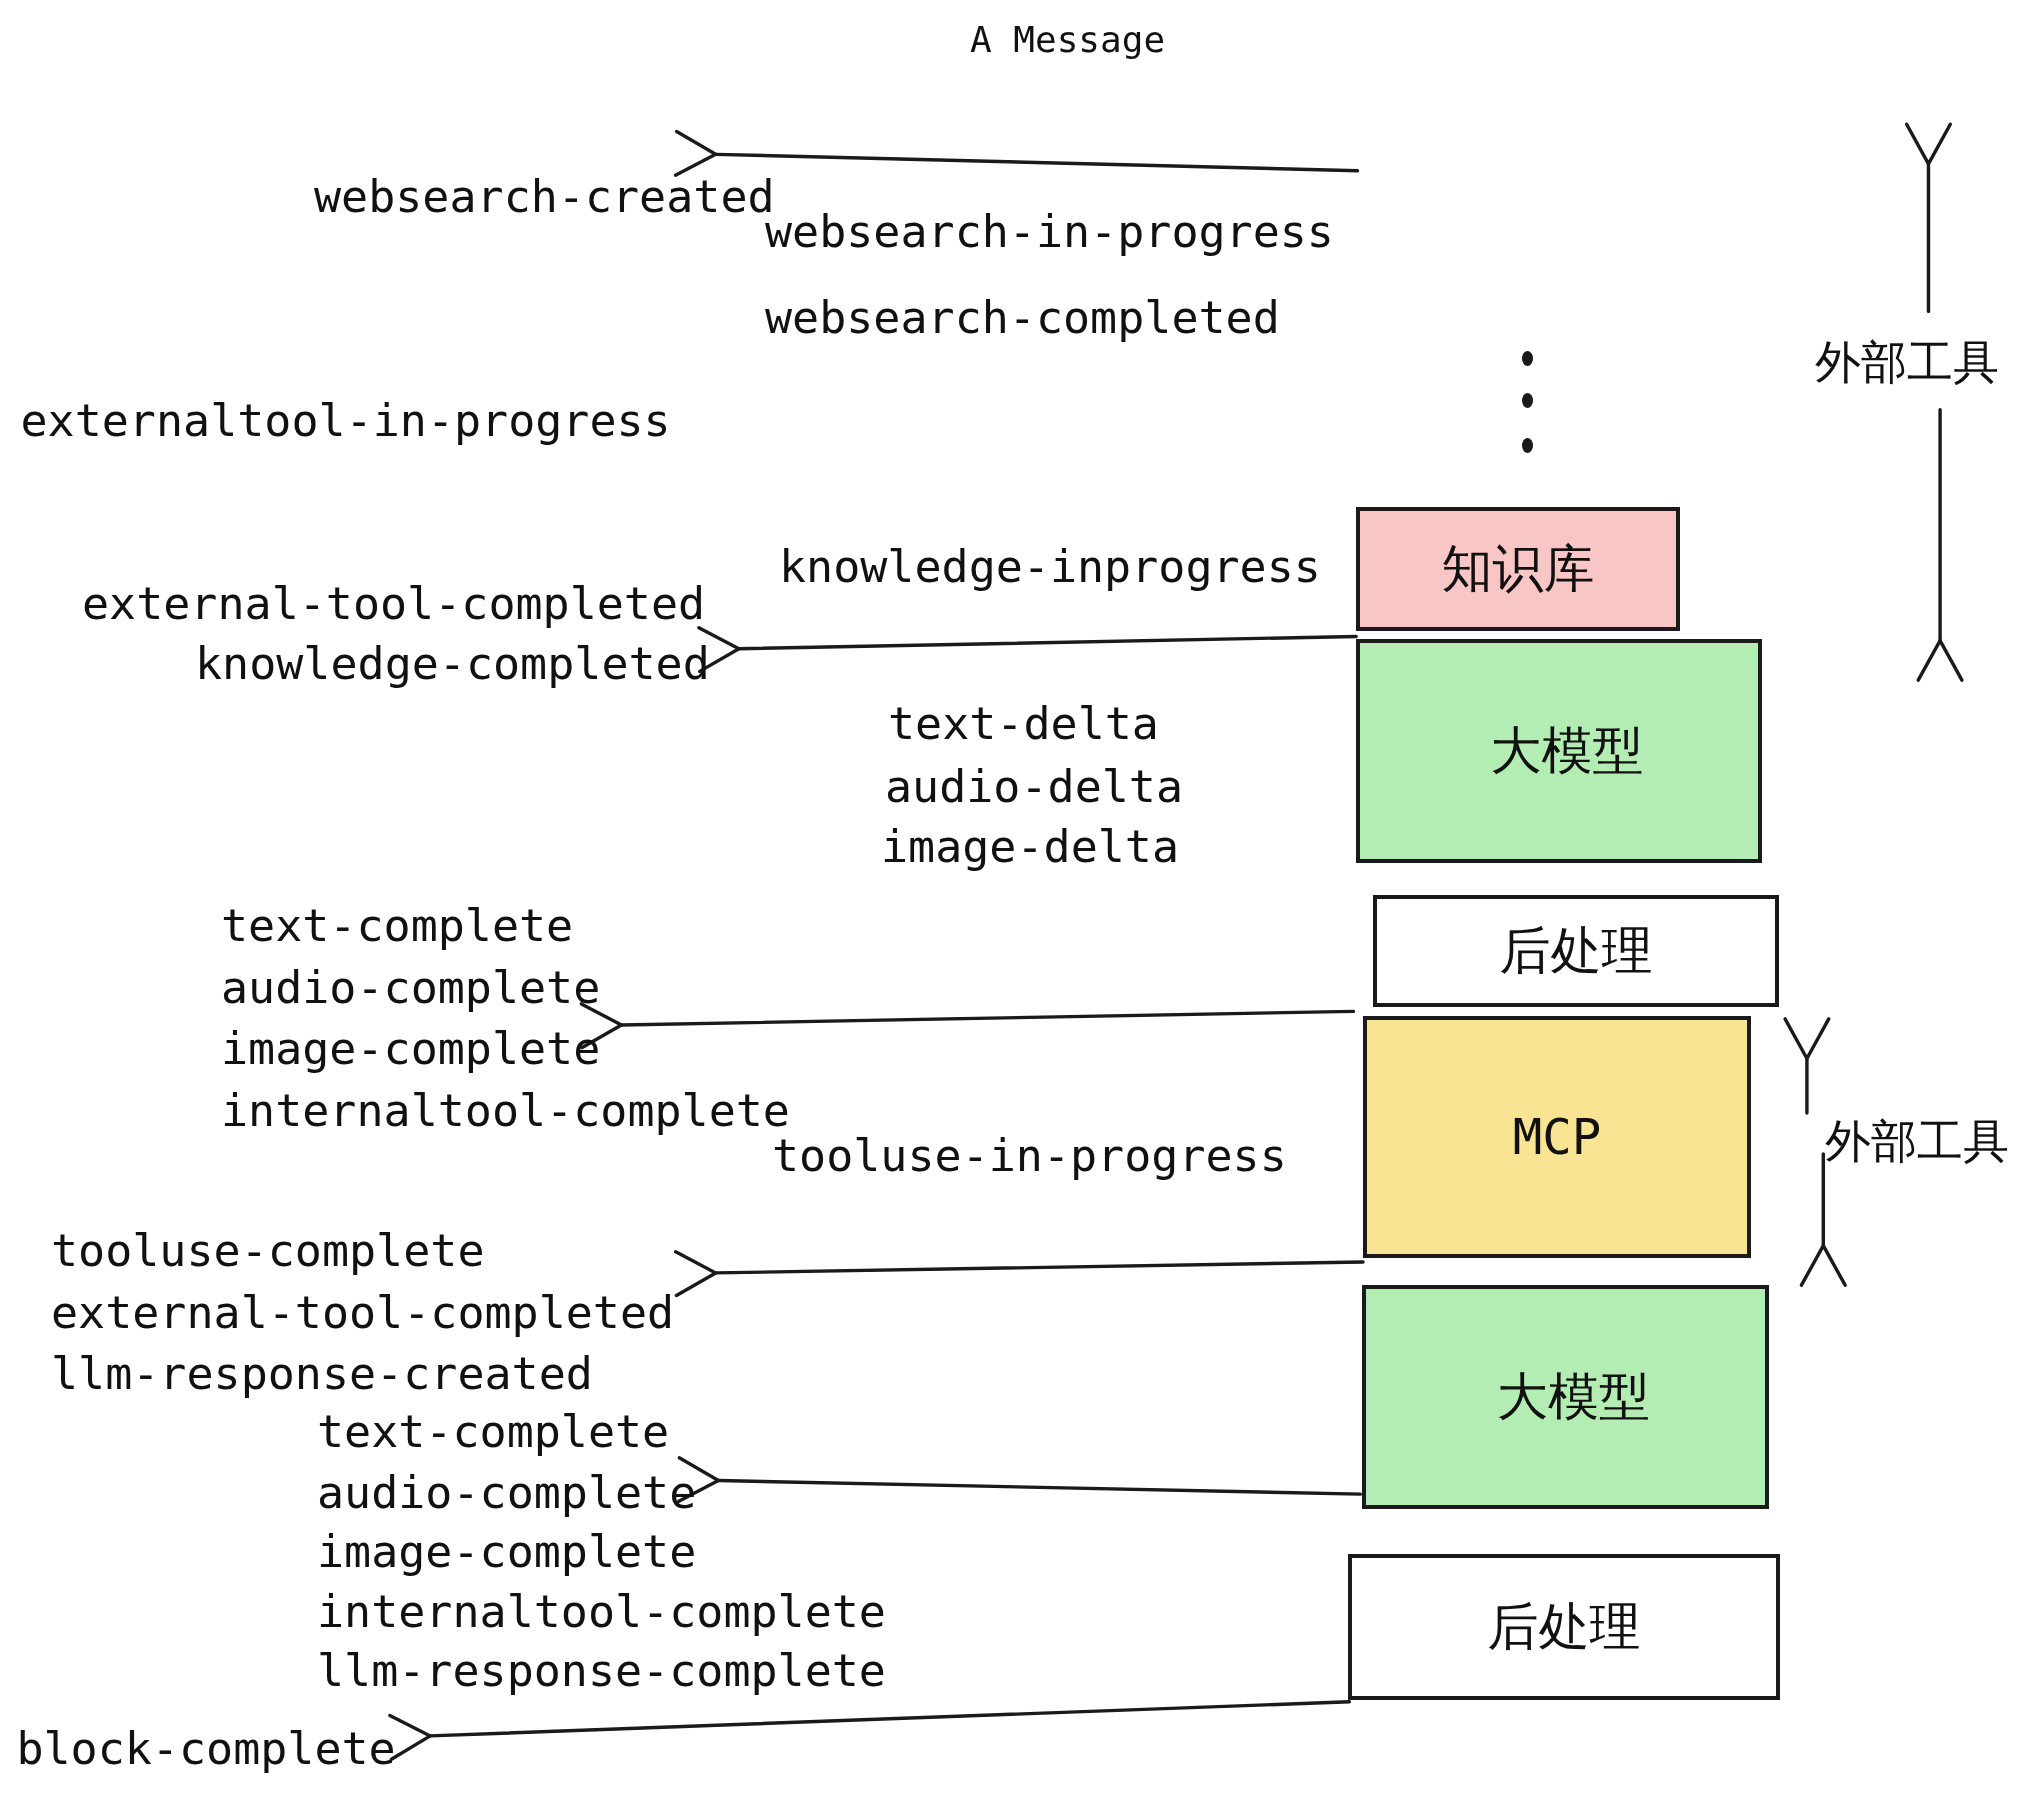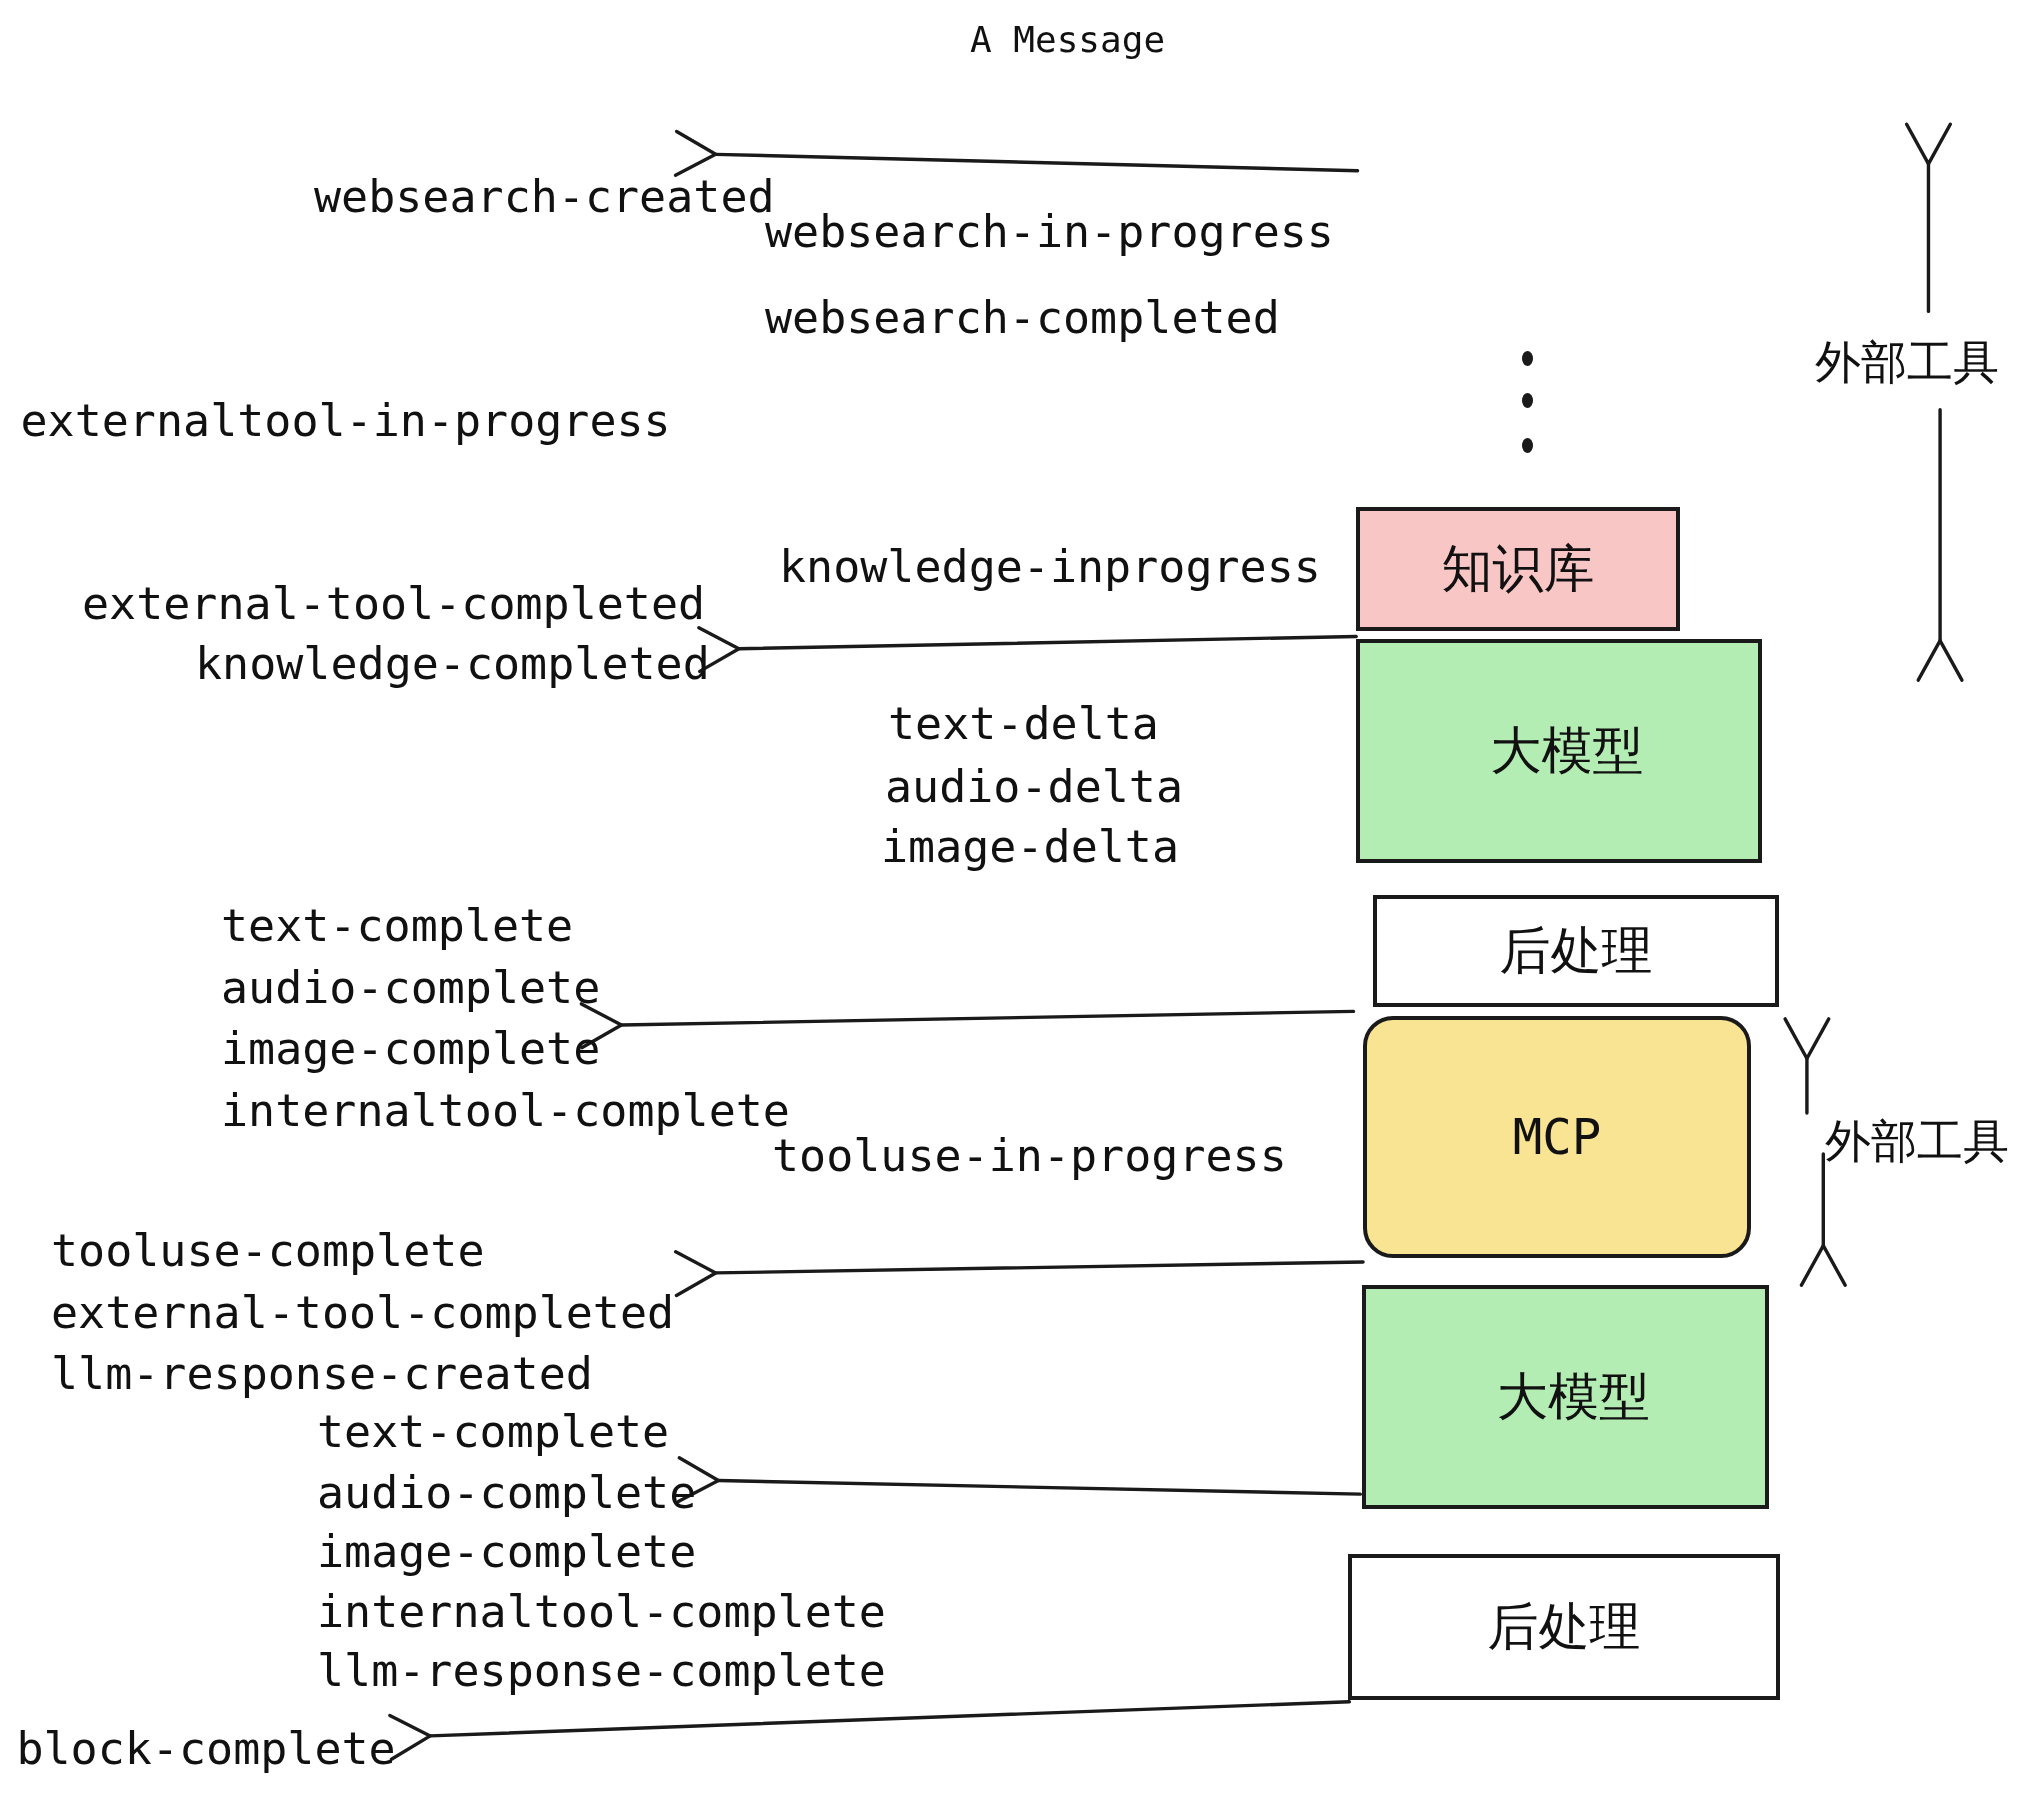--- a/index.html
+++ b/index.html
@@ -33,21 +33,21 @@
   }
   .box.mono .lbl{font-family:"DejaVu Sans Mono","Liberation Mono",monospace;font-size:49px;}
   .pink{background:var(--box-pink);}
   .green{background:var(--box-green);padding-left:16px;}
   .yellow{background:var(--box-yellow);}
   .white{background:var(--box-white);}
   #b-websearch{left:1359px;top:172px;width:400px;height:146px;}
   #b-knowledge{left:1356px;top:507px;width:324px;height:124px;}
   #b-llm1{left:1356px;top:639px;width:406px;height:224px;}
   #b-post1{left:1373px;top:895px;width:406px;height:112px;}
-  #b-mcp{left:1363px;top:1016px;width:388px;height:242px;border-radius:30px;}
+  #b-mcp{left:1363px;top:1016px;width:388px;height:242px;}
   #b-llm2{left:1362px;top:1285px;width:407px;height:224px;}
   #b-post2{left:1348px;top:1554px;width:432px;height:146px;}
   .dot{
     position:absolute;width:11px;height:15px;border-radius:50%;
     background:var(--ink);left:1522px;
   }
   .anno{
     position:absolute;font-family:Liberation Mono, monospace;
     font-size:46px;white-space:nowrap;
   }

